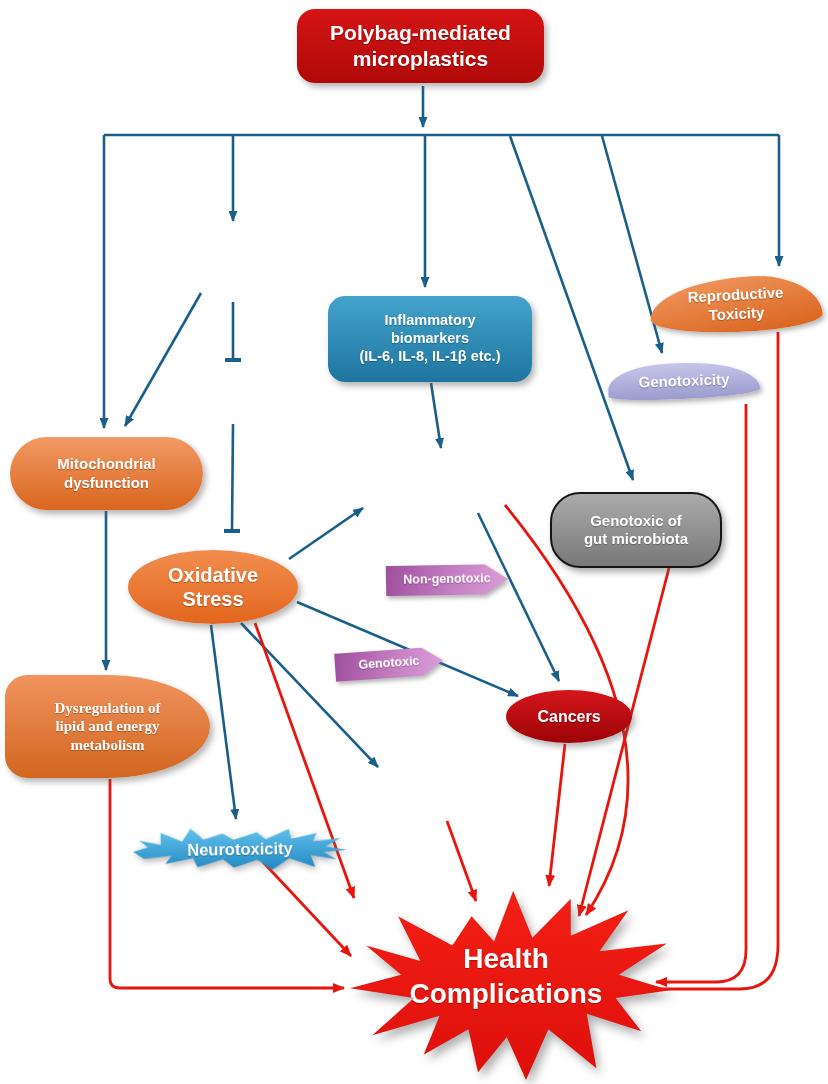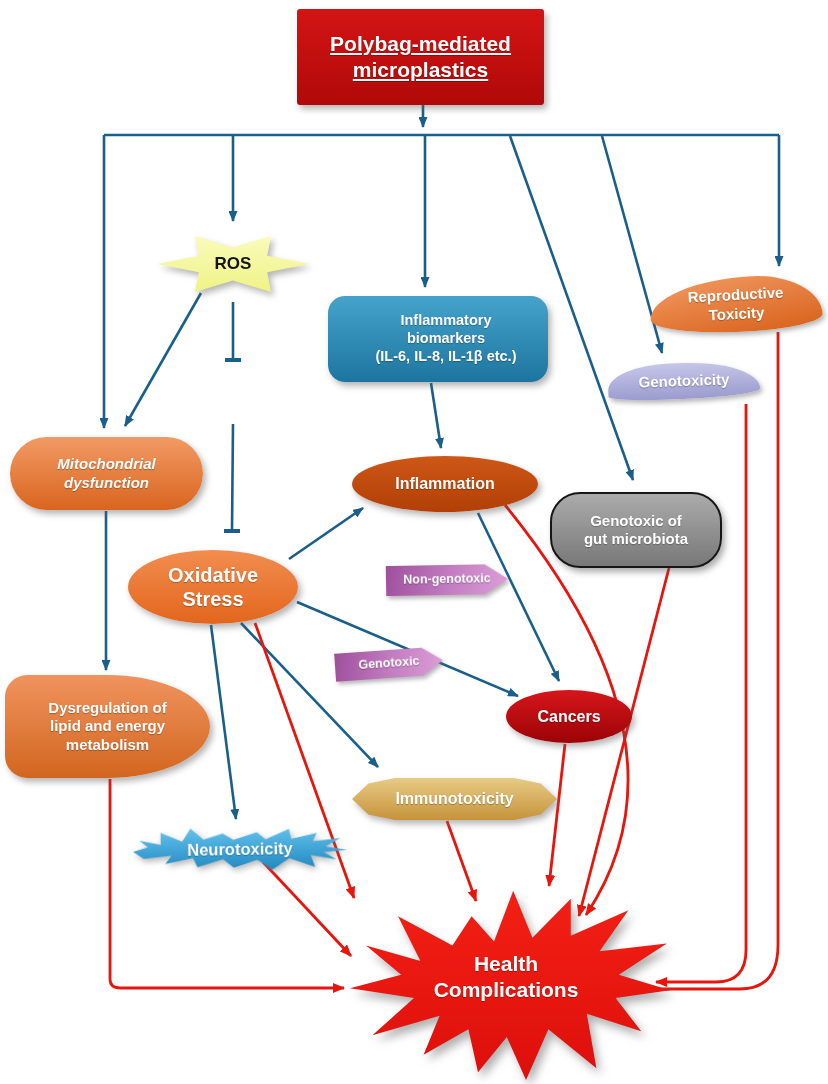--- a/index.html
+++ b/index.html
@@ -8,75 +8,75 @@
   #edges{position:absolute;left:0;top:0;width:828px;height:1084px;z-index:1;}
   .edge{fill:none;stroke-width:2.6px;}
   .edge.teal{stroke:#1a5f8a;}
   .edge.red{stroke:#e8150d;stroke-width:2.8px;}
 
   .node{position:absolute;z-index:2;display:flex;align-items:center;justify-content:center;
         text-align:center;color:#fff;font-weight:bold;}
   .lbl{white-space:pre;line-height:1.22;text-shadow:0 1px 1px rgba(0,0,0,.28);}
   .shape{width:100%;height:100%;display:flex;align-items:center;justify-content:center;text-align:center;}
 
-  .polybag{left:297px;top:9px;width:247px;height:96px;border-radius:3px;
+  .polybag{left:297px;top:9px;width:247px;height:74px;border-radius:18px;
            background:linear-gradient(180deg,#d41414,#b00909);font-size:21px;
-           box-shadow:3px 4px 6px rgba(90,90,90,.45);text-decoration:underline;}
+           box-shadow:3px 4px 6px rgba(90,90,90,.45);}
   .ros{left:157px;top:228px;width:152px;height:72px;filter:drop-shadow(3px 4px 3px rgba(110,110,110,.5));}
   .ros .shape{clip-path:polygon(100% 50%,72.5% 38.5%,75% 11%,50% 27%,25% 11%,27.5% 38.5%,0% 50%,27.5% 61.5%,25% 89%,50% 73%,75% 89%,72.5% 61.5%);
            background:linear-gradient(180deg,#fbfcc2,#eef27e);color:#151515;font-size:17px;}
   .ros .lbl{text-shadow:none;}
   .gsh{left:160px;top:366px;width:150px;height:57px;filter:drop-shadow(3px 4px 3px rgba(110,110,110,.5));}
   .gsh .shape{clip-path:polygon(2% 24%,10% 8%,55% 0%,92% 2%,100% 16%,96% 80%,86% 100%,45% 96%,8% 90%,0% 58%);
            background:linear-gradient(180deg,#f4625e,#d6201c);font-size:15px;}
   .biomarkers{left:328px;top:296px;width:204px;height:86px;border-radius:17px;
            background:linear-gradient(180deg,#45a3cb,#1d759f);font-size:14.5px;
-           box-shadow:3px 4px 6px rgba(90,90,90,.45);padding-left:16px;}
+           box-shadow:3px 4px 6px rgba(90,90,90,.45);}
   .reproductive{left:650px;top:277px;width:172px;height:55px;transform:rotate(-3deg);
            border-radius:60% 40% 45% 55% / 70% 75% 25% 30%;
            background:linear-gradient(170deg,#f29a62,#d8611a);font-size:15px;
            box-shadow:2px 3px 5px rgba(90,90,90,.45);}
   .genotoxicity{left:608px;top:363px;width:152px;height:36px;transform:rotate(-2deg);
            border-radius:45% 55% 60% 40% / 75% 85% 25% 15%;
            background:linear-gradient(180deg,#c6c6ea,#9b9bce);font-size:15px;
            box-shadow:2px 3px 5px rgba(90,90,90,.45);}
   .mitochondrial{left:10px;top:437px;width:193px;height:73px;border-radius:37px;
            background:linear-gradient(180deg,#f29a64,#d9651f);font-size:15px;
-           box-shadow:3px 4px 6px rgba(90,90,90,.45);font-style:italic;}
+           box-shadow:3px 4px 6px rgba(90,90,90,.45);}
   .inflammation{left:352px;top:456px;width:186px;height:56px;border-radius:50%;
            background:linear-gradient(180deg,#cd5716,#b23f06);font-size:16px;
            box-shadow:3px 4px 6px rgba(90,90,90,.45);}
   .gut{left:550px;top:492px;width:168px;height:72px;border-radius:30px;border:2.5px solid #161616;
            background:linear-gradient(180deg,#ababab,#787878);font-size:15px;
            box-shadow:3px 4px 6px rgba(90,90,90,.5);}
   .oxidative{left:128px;top:550px;width:170px;height:74px;border-radius:50%;
            background:linear-gradient(180deg,#f28d4f,#e2661d);font-size:20px;
            box-shadow:3px 4px 6px rgba(90,90,90,.45);}
   .banner{filter:drop-shadow(2px 3px 2px rgba(110,110,110,.5));}
   .banner .shape{clip-path:polygon(0% 0%,81% 0%,100% 50%,81% 100%,0% 100%);
            background:linear-gradient(100deg,#9e4f9c 0%,#c47fc2 55%,#dc9ed8 100%);font-size:12.5px;}
   .nongenotoxic{left:386px;top:565px;width:122px;height:30px;transform:rotate(-1deg);}
   .genotoxic{left:335px;top:650px;width:108px;height:28px;transform:rotate(-4deg);}
   .cancers{left:506px;top:690px;width:126px;height:53px;border-radius:50%;
            background:linear-gradient(180deg,#d5161c,#9c0307);font-size:16px;
            box-shadow:3px 4px 6px rgba(90,90,90,.45);align-items:center;}
   .dysregulation{left:5px;top:675px;width:205px;height:103px;
            border-radius:22px 50% 50% 22px / 22px 50% 50% 22px;
            background:linear-gradient(180deg,#f0935e,#d2661f);font-size:15px;
-           box-shadow:3px 4px 6px rgba(90,90,90,.45);}
+           box-shadow:3px 4px 6px rgba(90,90,90,.45);font-family:Liberation Serif, serif;}
   .immunotoxicity{left:352px;top:778px;width:205px;height:42px;filter:drop-shadow(3px 4px 3px rgba(110,110,110,.5));}
   .immunotoxicity .shape{clip-path:polygon(0% 50%,8% 13%,21% 0%,79% 0%,92% 13%,100% 50%,92% 87%,79% 100%,21% 100%,8% 87%);
            background:linear-gradient(180deg,#e7cb86,#c6933a);font-size:16px;}
   .neurotoxicity{left:133px;top:826px;width:214px;height:46px;transform:rotate(-1deg);
            filter:drop-shadow(2px 3px 3px rgba(110,110,110,.5));}
   .neurotoxicity .shape{clip-path:polygon(0% 52%,7% 43%,3% 28%,13% 38%,13% 12%,23% 32%,27% 4%,33% 28%,42% 16%,47% 30%,58% 14%,62% 30%,73% 8%,74% 30%,86% 18%,84% 36%,97% 30%,90% 48%,100% 56%,89% 60%,95% 76%,83% 66%,85% 92%,73% 72%,65% 96%,58% 74%,47% 90%,42% 72%,30% 88%,28% 68%,15% 80%,18% 62%,5% 68%);
            background:linear-gradient(180deg,#66c4ee,#1e86bf);font-size:16.5px;}
   .health{left:350px;top:885px;width:320px;height:195px;filter:drop-shadow(4px 6px 5px rgba(110,110,110,.55));}
   .health .shape{clip-path:polygon(38% 16%,45% 29%,51% 3%,57% 27%,69% 7%,69% 26%,87% 13%,78% 34%,99% 30%,84% 46%,100% 54%,83% 58%,91% 75%,74% 66%,77% 94%,62% 74%,55% 100%,49% 78%,40% 96%,37% 74%,23% 87%,28% 67%,7% 77%,20% 58%,0% 53%,16% 46%,5% 31%,22% 39%,15% 16%,32% 31%);
-           background:linear-gradient(180deg,#f42015,#dd0f0b);font-size:21px;}
+           background:linear-gradient(180deg,#f42015,#dd0f0b);font-size:28px;}
   .health .lbl{transform:translate(-4px,-6px);}
 </style>
 </head>
 <body>
 
 <div class="canvas">
 
   <svg id="edges" viewBox="0 0 828 1084" xmlns="http://www.w3.org/2000/svg">
     <defs>
       <marker id="arrow-teal" markerWidth="11" markerHeight="9" refX="10" refY="4.5" orient="auto" markerUnits="userSpaceOnUse">
@@ -116,25 +116,20 @@
       <path d="M669,568 L579,916" class="edge red" marker-end="url(#arrow-red)"></path>
       <path d="M778,332 L778,945 Q778,989 740,989 L660,989" class="edge red"></path>
       <path d="M746,404 L746,950 Q746,982 716,982 L656,982" class="edge red" marker-end="url(#arrow-red)"></path>
     </svg>
 
   <div class="node polybag">
     <span class="lbl">Polybag-mediated
 microplastics</span>
   </div>
 
-  <div class="node ros">
-    <div class="shape">
-      <span class="lbl">ROS</span>
-    </div>
-  </div>
 
 
   <div class="node biomarkers">
     <span class="lbl">Inflammatory
 biomarkers
 (IL-6, IL-8, IL-1β etc.)</span>
   </div>
 
   <div class="node reproductive">
     <span class="lbl">Reproductive
@@ -143,23 +138,20 @@
 
   <div class="node genotoxicity">
     <span class="lbl">Genotoxicity</span>
   </div>
 
   <div class="node mitochondrial">
     <span class="lbl">Mitochondrial
 dysfunction</span>
   </div>
 
-  <div class="node inflammation">
-    <span class="lbl">Inflammation</span>
-  </div>
 
   <div class="node gut">
     <span class="lbl">Genotoxic of
 gut microbiota</span>
   </div>
 
   <div class="node oxidative">
     <span class="lbl">Oxidative
 Stress</span>
   </div>
@@ -179,25 +171,20 @@
   <div class="node cancers">
     <span class="lbl">Cancers</span>
   </div>
 
   <div class="node dysregulation">
     <span class="lbl">Dysregulation of
 lipid and energy
 metabolism</span>
   </div>
 
-  <div class="node immunotoxicity">
-    <div class="shape">
-      <span class="lbl">Immunotoxicity</span>
-    </div>
-  </div>
 
   <div class="node neurotoxicity">
     <div class="shape">
       <span class="lbl">Neurotoxicity</span>
     </div>
   </div>
 
   <div class="node health">
     <div class="shape">
       <span class="lbl">Health

